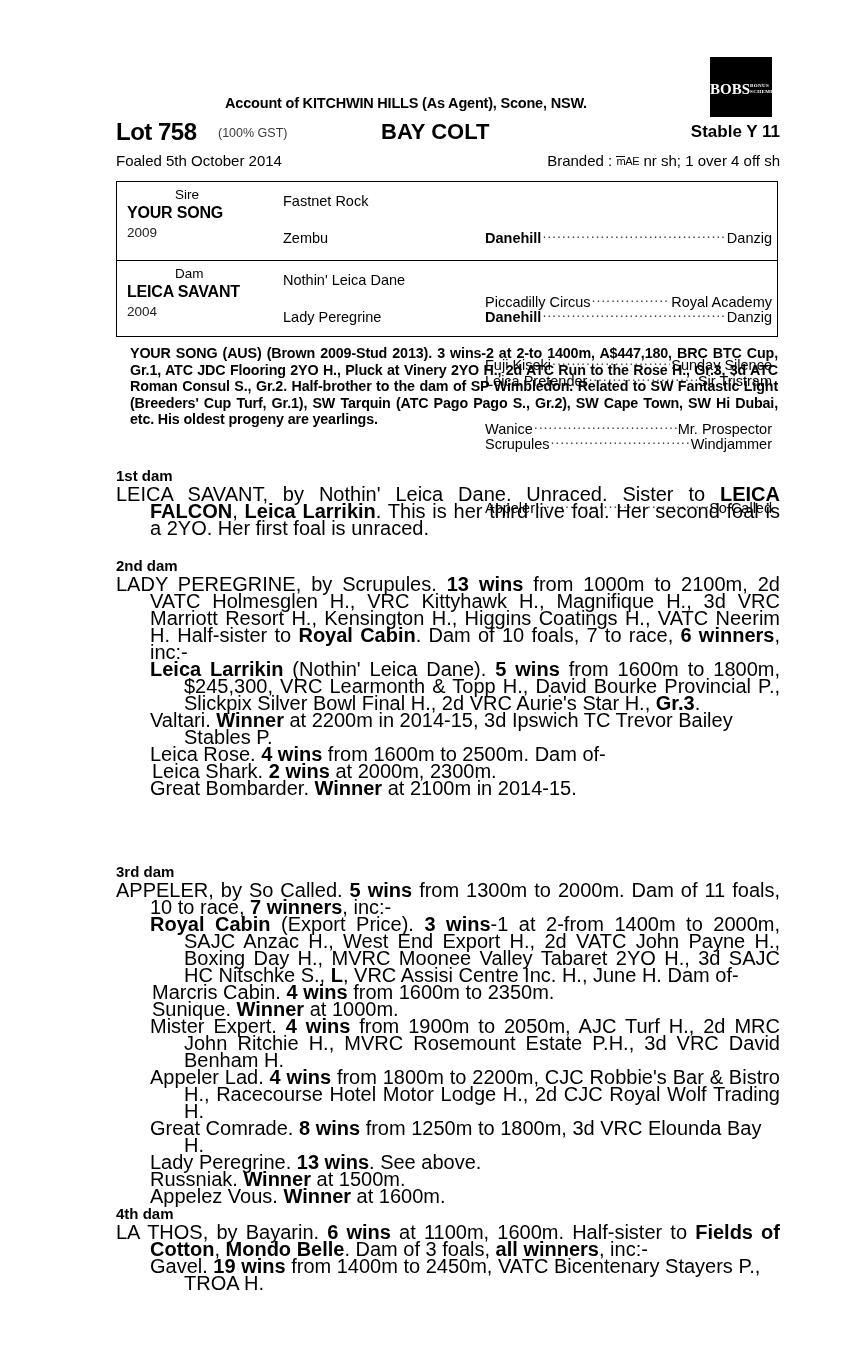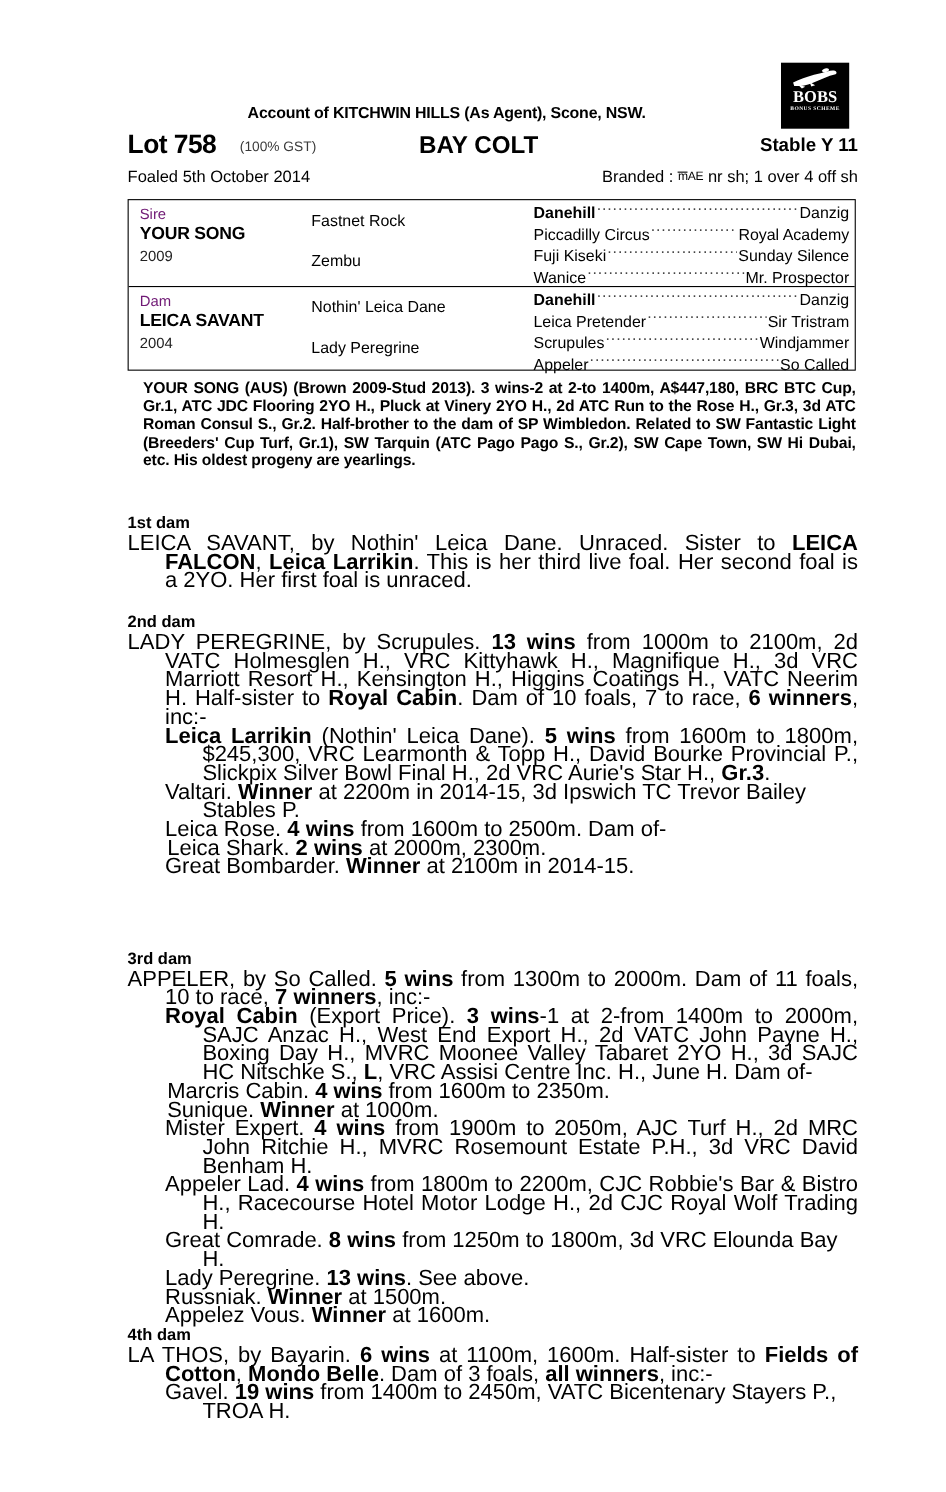--- a/index.html
+++ b/index.html
@@ -24,21 +24,21 @@
 
   
   .bobs-logo {
     position: absolute;
     left: 594px;
     top: 57px;
     width: 62px;
     height: 60px;
     background: #000;
     display: flex;
-    flex-direction: column;
+    flex-direction: row;
     align-items: center;
     justify-content: flex-start;
     padding-top: 4px;
     box-sizing: border-box;
   }
   .bobs-logo svg { display:block; }
   .bobs-word {
     color: #fff;
     font-family: "Liberation Serif", serif;
     font-weight: bold;
@@ -143,37 +143,38 @@
     height: 78px;
     box-sizing: border-box;
   }
   .ped-half.bottom { top: 78px; border-top: 1.2px solid #000; }
   .ped-half.top { top: 0; }
 
   .col-a { position:absolute; left: 10px; top: 4px; width: 150px; }
   .col-b { position:absolute; left: 166px; top: 4px; width: 180px; }
   .col-c { position:absolute; left: 368px; top: 3px; right: 5px; }
 
-  .pl-role { font-size: 13.5px; line-height: 17px; color:#701a75; }
+  .pl-role { font-size: 13.5px; line-height: 17px; color:#000000;margin-left:48px; }
   .pl-name { font-size: 16px; font-weight: bold; line-height: 20px; letter-spacing:-0.2px; }
   .pl-year { font-size: 13.5px; line-height: 19px; color:#222; }
 
   .gp1 { font-size: 14.5px; line-height: 19.5px; margin-top: 1px; }
   .gp2 { font-size: 14.5px; line-height: 19.5px; }
   .ped-b { position:absolute; }
   .b1 { top: 5px; }
   .b2 { top: 43px; }
 
   .leader {
     display: flex;
-    align-items: flex-start;
+    align-items: center;
     width: 100%;
     white-space: nowrap;
     font-size: 14.5px;
     line-height: 19.5px;
+    margin-top: 44px;
   }
   .leader .lname { flex: 0 0 auto; }
   .leader .lname.bold { font-weight: bold; }
   .leader .dots {
     flex: 1 1 auto;
     overflow: hidden;
     margin: 0 1px;
     position: relative;
     height: 14px;
   }

